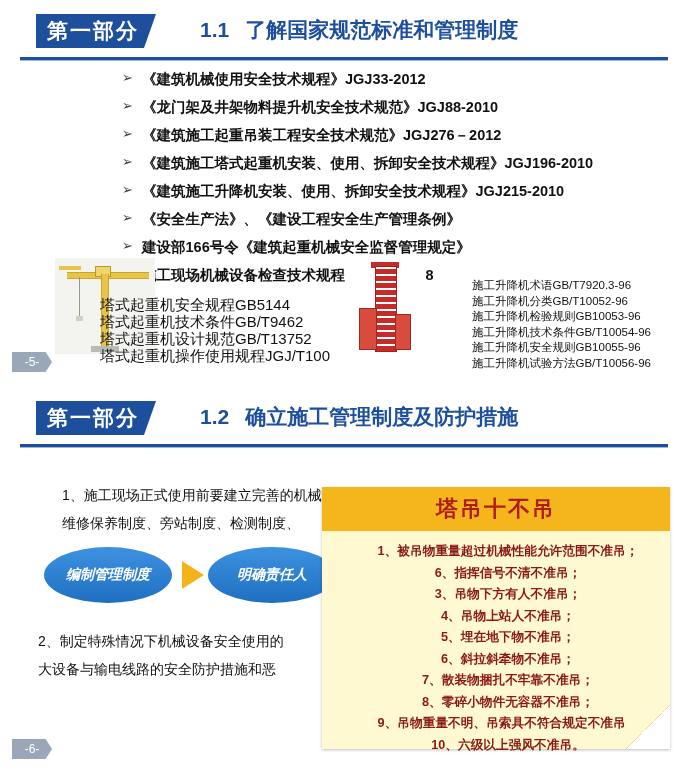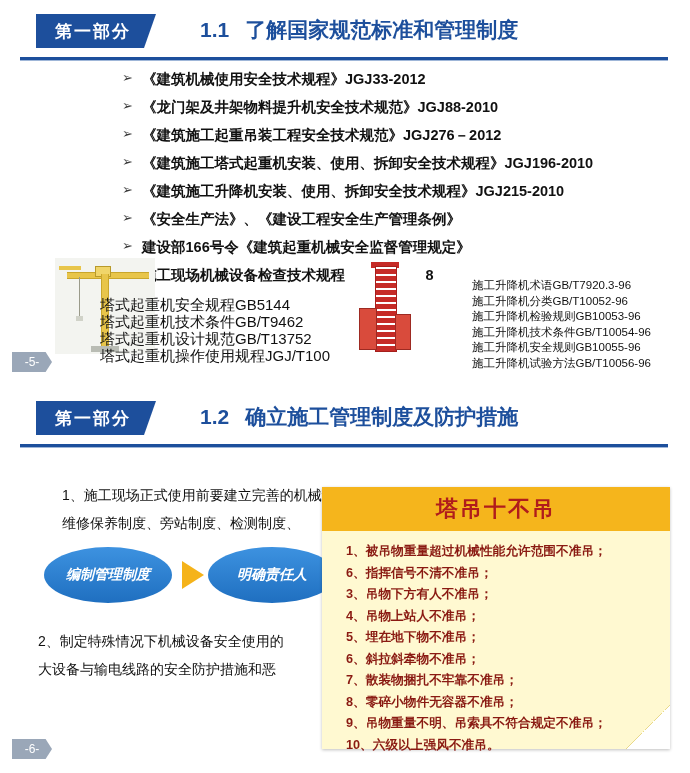--- a/index.html
+++ b/index.html
@@ -3,21 +3,21 @@
 <meta charset="utf-8">
 <style>
   html,body{margin:0;padding:0;background:#ffffff;}
   body{width:690px;font-family:"Liberation Sans","DejaVu Sans",sans-serif;color:#1a1a1a;}
   .slide{position:relative;width:690px;height:386px;background:#ffffff;overflow:hidden;}
   .slide+.slide{border-top:1px solid #ffffff;}
 
   
   .hdr{position:relative;height:62px;}
   .tag{position:absolute;left:36px;top:14px;width:120px;height:34px;background:#1d4f9c;
-       color:#fff;font-size:17px;font-weight:bold;letter-spacing:2px;
+       color:#fff;font-size:21px;font-weight:bold;letter-spacing:2px;
        display:flex;align-items:center;justify-content:center;
        clip-path:polygon(0 0,100% 0,90% 100%,0 100%);}
   .tag .tagtxt{display:block;margin-right:6px;}
   .tagline{position:absolute;left:20px;top:57px;width:648px;height:3px;background:#1d4f9c;}
   .tagline:after{content:"";position:absolute;left:0;top:3px;width:648px;height:1px;background:#9fb6d8;}
   .hdr-title{position:absolute;left:200px;top:16px;font-size:21px;font-weight:bold;color:#1d4f9c;}
   .hdr-title .num{margin-right:16px;}
 
   
   .bullets{position:absolute;left:122px;top:70px;}
@@ -62,21 +62,21 @@
   .ell.a{left:0;background:linear-gradient(180deg,#3d92e0,#1f6fc0);}
   .ell.b{left:164px;background:linear-gradient(180deg,#3d92e0,#1f6fc0);}
   .arrow{position:absolute;left:138px;top:14px;width:0;height:0;border-top:14px solid transparent;
          border-bottom:14px solid transparent;border-left:22px solid #f5b31a;}
 
   
   .callout{position:absolute;left:322px;top:100px;width:348px;height:262px;background:#fff9d1;
            box-shadow:0 1px 3px rgba(0,0,0,.25);}
   .callout .cohead{height:44px;background:#f5b51c;color:#b01c1c;font-size:22px;font-weight:bold;
        display:flex;align-items:center;justify-content:center;letter-spacing:2px;}
-  .colist{padding:10px 0 0 24px;}
+  .colist{padding:10px 0 0 24px;text-align:center;}
   .coitem{font-size:12.7px;font-weight:bold;color:#8a1a12;line-height:21.5px;white-space:nowrap;}
   .curl{position:absolute;right:0;bottom:0;width:44px;height:44px;
         background:linear-gradient(135deg,#fff9d1 0 50%,#e9d98a 50% 100%);}
   .curl-cut{position:absolute;right:0;bottom:0;width:44px;height:44px;
         background:linear-gradient(315deg,#ffffff 0 50%,transparent 50% 100%);}
 </style>
 </head>
 <body>
 
 <div class="slide">

